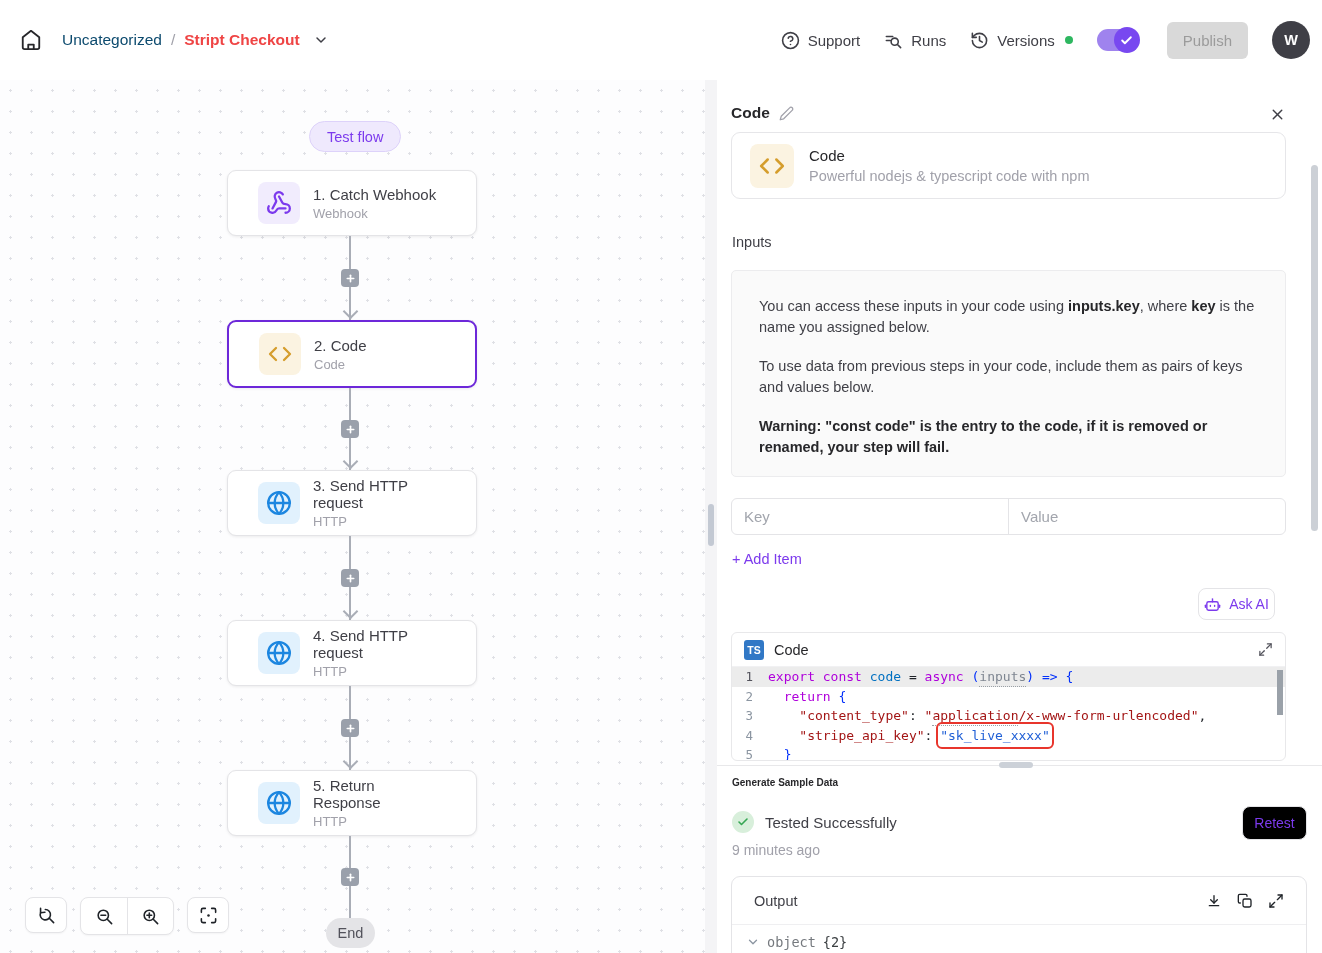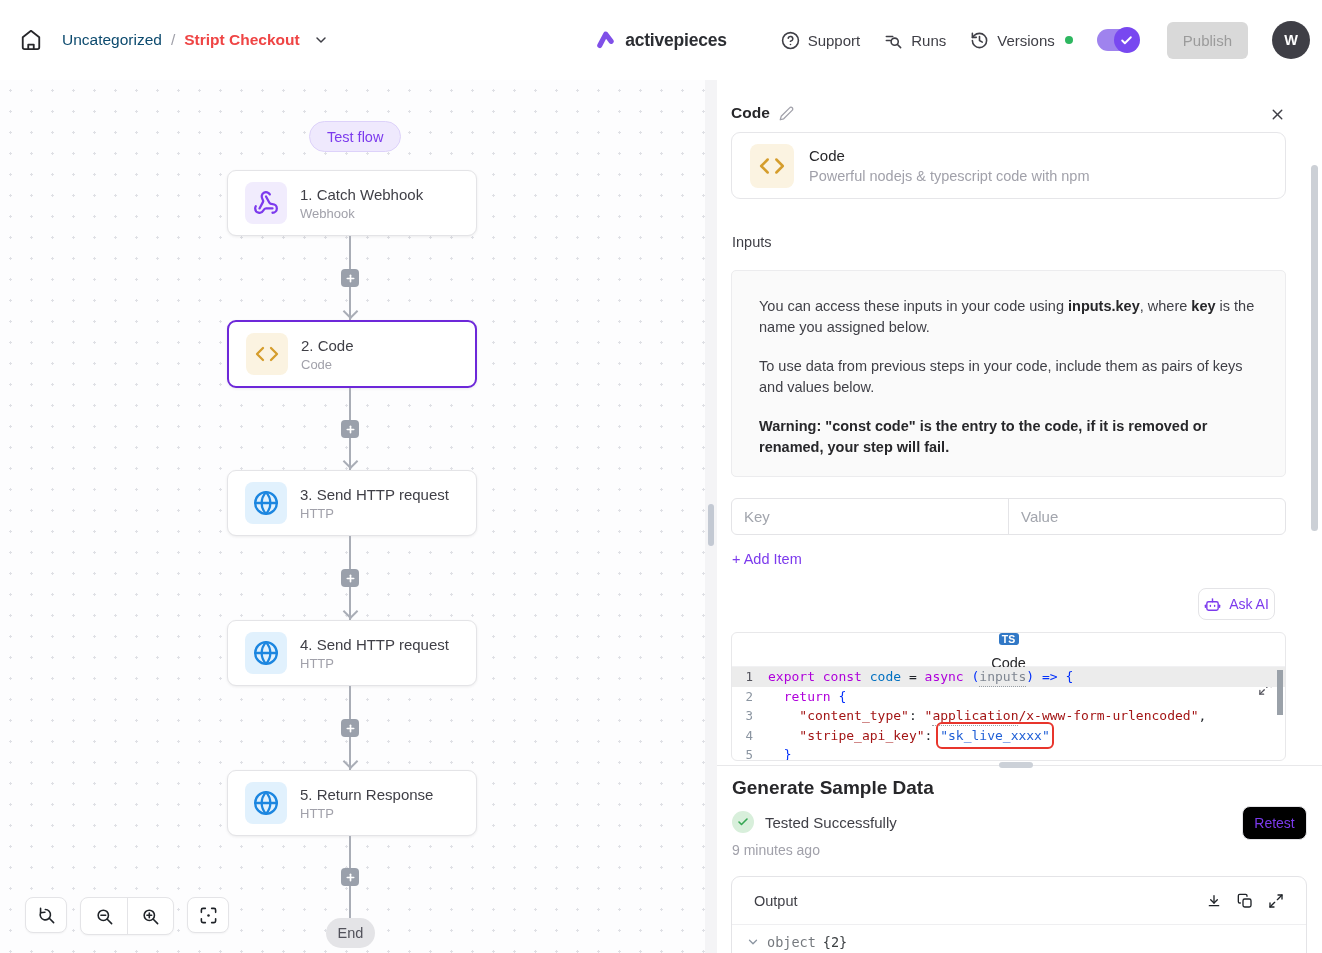--- a/index.html
+++ b/index.html
@@ -33,21 +33,21 @@
   
   .canvas { position:absolute; top:80px; left:0; width:705px; height:873px; background-color:#fdfdfe;
             background-image:radial-gradient(#dfe0e5 1.2px, transparent 1.3px); background-size:21px 21px; }
   .divider-strip { position:absolute; top:80px; left:705px; width:12px; height:873px; background:#f4f4f6; }
   .divider-handle { position:absolute; top:424px; left:3px; width:6px; height:42px; background:#c3c9d3; border-radius:3px; cursor:col-resize; }
 
   .test-flow-btn { position:absolute; left:309px; top:41px; height:31px; padding:0 17px; display:flex; align-items:center;
     background:#efe9fd; border:1px solid #ddd2fa; border-radius:999px; color:#7c3aed; font-size:14.5px; cursor:pointer; }
 
   .flow-node { position:absolute; left:227px; width:250px; height:66px; background:#fff; border:1px solid #e4e4e7;
-    border-radius:9px; box-shadow:0 1px 3px rgba(0,0,0,.07); display:flex; align-items:center; gap:13px; padding:0 17px; cursor:pointer; }
+    border-radius:9px; box-shadow:0 1px 3px rgba(0,0,0,.07); display:flex; align-items:center; gap:13px; padding:0 30px; cursor:pointer; }
   .flow-node.selected { border:2px solid #6d28d9; height:68px; }
   .node-icon { width:42px; height:42px; border-radius:8px; display:flex; align-items:center; justify-content:center; flex:none; }
   .icon-webhook { background:#f1ecfd; color:#7c3aed; }
   .icon-code { background:#fbf3e1; color:#d59d2c; }
   .icon-http { background:#e1f1fd; color:#1c86e0; }
   .node-title { font-size:15px; color:#3f3f46; }
   .node-sub { font-size:13px; color:#a1a1aa; margin-top:3px; }
 
   .connector { position:absolute; left:349px; width:2px; background:#a9adb6; }
   .plus-btn { position:absolute; left:50%; top:50%; transform:translate(-50%,-50%); width:18px; height:18px;
@@ -91,21 +91,21 @@
   .kv-cell + .kv-cell { border-left:1px solid #e4e4e7; }
   .kv-cell input { width:100%; height:100%; border:none; outline:none; padding:0 12px; font-size:15px; font-family:inherit; color:#27272a; background:transparent; }
   .kv-cell input::placeholder { color:#a2a5ad; }
 
   .add-item { position:absolute; top:471px; left:15px; color:#7c3aed; font-size:14.5px; cursor:pointer; }
 
   .ask-ai-btn { position:absolute; top:508px; left:481px; width:77px; height:32px; border:1px solid #e4e4e7; border-radius:8px;
     background:#fff; display:flex; align-items:center; justify-content:center; gap:8px; color:#7c3aed; font-size:14px; cursor:pointer; }
 
   .code-card { position:absolute; top:552px; left:14px; width:555px; height:129px; border:1px solid #e8e8ea; border-radius:6px; overflow:hidden; background:#fff; }
-  .code-header { height:34px; display:flex; align-items:center; gap:10px; padding:0 12px; border-bottom:1px solid #f1f1f3;flex-direction:column; }
+  .code-header { height:34px; display:flex; align-items:center; gap:10px; padding:0 12px; border-bottom:1px solid #f1f1f3; }
   .ts-badge { width:20px; height:20px; border-radius:3px; background:#3178c6; color:#fff; font-size:10.5px; font-weight:700;
     display:flex; align-items:center; justify-content:center; }
   .code-card-title { font-size:14.5px; color:#27272a; }
   .code-expand { margin-left:auto; color:#52525b; cursor:pointer; }
   .code-body { position:relative; font-family:"DejaVu Sans Mono", monospace; font-size:13px; line-height:19.5px; cursor:text; }
   .code-line { display:flex; height:19.5px; white-space:pre; }
   .code-line.active { background:#ececec; }
   .ln { width:36px; flex:none; text-align:right; padding-right:15px; color:#8b95a1; font-size:12.5px; }
   .code-line.active .ln { color:#52525b; }
   .tk { color:#1f2328; }
@@ -117,21 +117,21 @@
   .tk-blue { color:#1f5fd6; }
   .tk-sq { border-bottom:1.5px dotted #9aa0a6; }
   .tk-redbox { outline:2.5px solid #e8352c; outline-offset:2px; border-radius:2px; }
   .code-vscroll { position:absolute; right:2px; top:3px; width:6px; height:45px; background:#9aa1a9; cursor:pointer; }
 
   .panel-scrollbar { position:absolute; top:85px; left:594px; width:7px; height:366px; background:#ccd0d6; border-radius:4px; cursor:pointer; }
 
   .panel-divider { position:absolute; top:685px; left:0; width:605px; border-top:1px solid #e8e8ea; }
   .divider-pill { position:absolute; top:682px; left:282px; width:34px; height:6px; background:#ccd1d8; border-radius:3px; cursor:row-resize; }
 
-  .gsd-title { position:absolute; top:697px; left:15px; font-size:19px; font-weight:700; color:#27272a;text-align:center; }
+  .gsd-title { position:absolute; top:697px; left:15px; font-size:10px; font-weight:700; color:#27272a;text-align:center; }
   .tested-row { position:absolute; top:731px; left:15px; display:flex; align-items:center; gap:11px; }
   .check-circle { width:22px; height:22px; border-radius:50%; background:#d8efdb; color:#35a653; display:flex; align-items:center; justify-content:center; }
   .tested-label { font-size:15px; color:#3f3f46; }
   .retest-btn { position:absolute; top:726px; left:525px; width:65px; height:34px; border:1px solid #e4e4e7; border-radius:8px;
     background:#000000; color:#7c3aed; font-size:14px; font-family:inherit; cursor:pointer; }
   .time-label { position:absolute; top:762px; left:15px; font-size:14px; color:#a1a1aa; }
 
   .output-card { position:absolute; top:796px; left:14px; width:576px; height:140px; border:1px solid #e4e4e7; border-radius:9px; background:#fff; }
   .output-header { height:48px; display:flex; align-items:center; padding:0 22px; border-bottom:1px solid #efeff1; }
   .output-title { font-size:14.5px; color:#3f3f46; }
@@ -162,28 +162,20 @@
         <span class="bc-sep">/</span>
         <span class="bc-title">Stript Checkout</span>
         <span class="bc-chevron">
           <svg width="16" height="16" viewBox="0 0 24 24" fill="none" stroke="currentColor" stroke-width="2.2" stroke-linecap="round" stroke-linejoin="round">
               <polyline points="6 9 12 15 18 9"></polyline>
             </svg>
         </span>
       </div>
     </div>
 
-    <div class="brand">
-      <span>
-        <svg width="22" height="22" viewBox="0 0 24 24" fill="none" stroke="#8050e8" stroke-width="5.5" stroke-linecap="round" stroke-linejoin="round">
-            <path d="M5 18 11.5 5.5 17.5 13.5"></path>
-          </svg>
-      </span>
-      <span class="brand-text">activepieces</span>
-    </div>
 
     <div class="header-right">
       <div class="hdr-item">
         <span class="hdr-icon">
           <svg width="19" height="19" viewBox="0 0 24 24" fill="none" stroke="currentColor" stroke-width="2" stroke-linecap="round" stroke-linejoin="round">
               <circle cx="12" cy="12" r="10"></circle>
               <path d="M9.09 9a3 3 0 0 1 5.83 1c0 2-3 3-3 3"></path>
               <line x1="12" y1="17" x2="12.01" y2="17"></line>
             </svg>
         </span>

